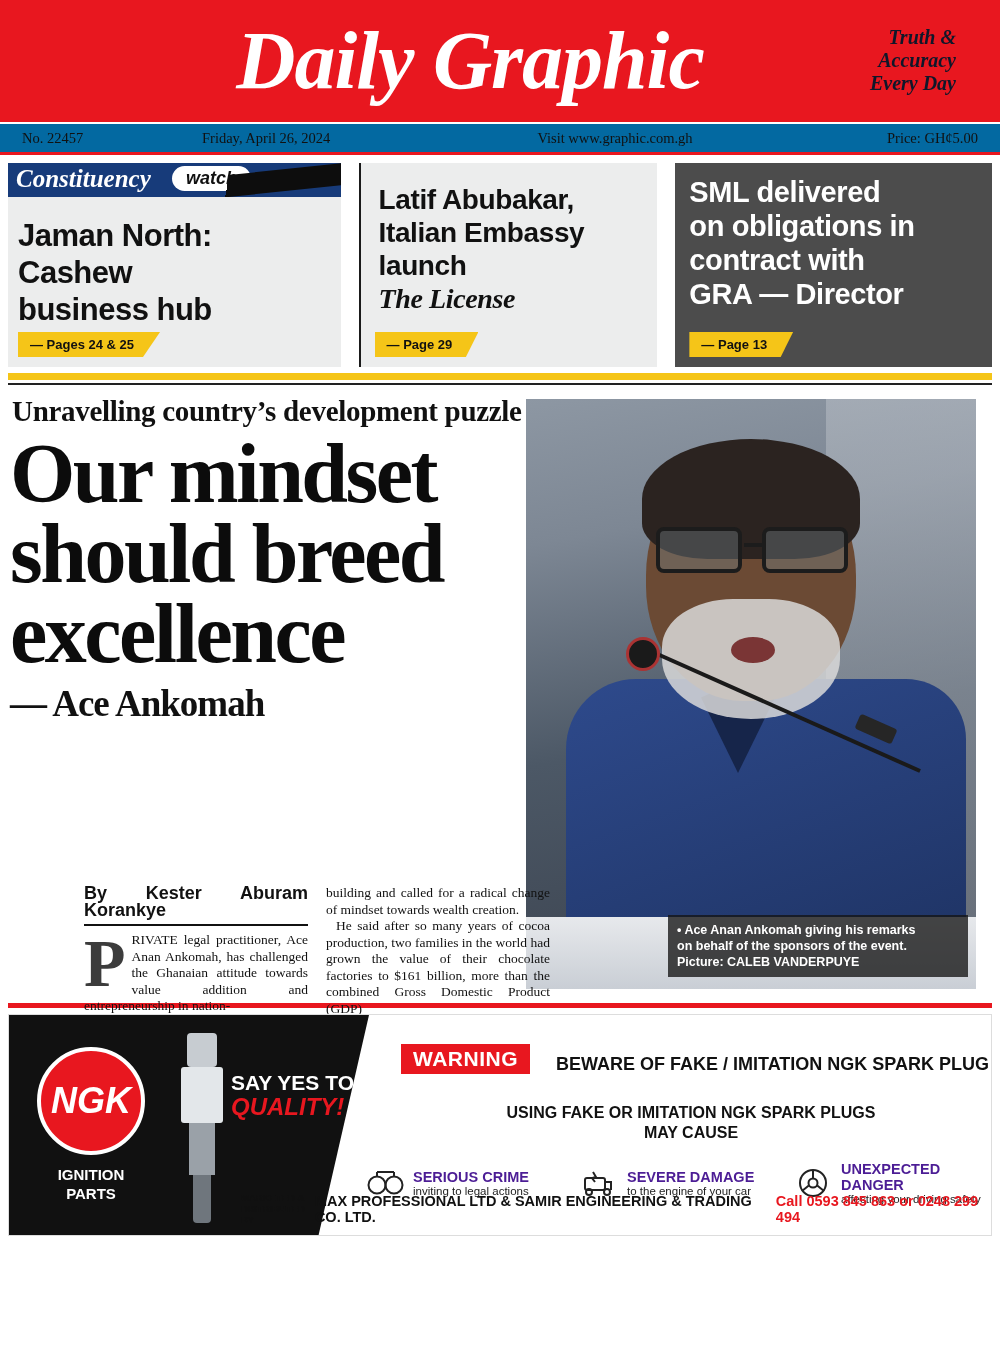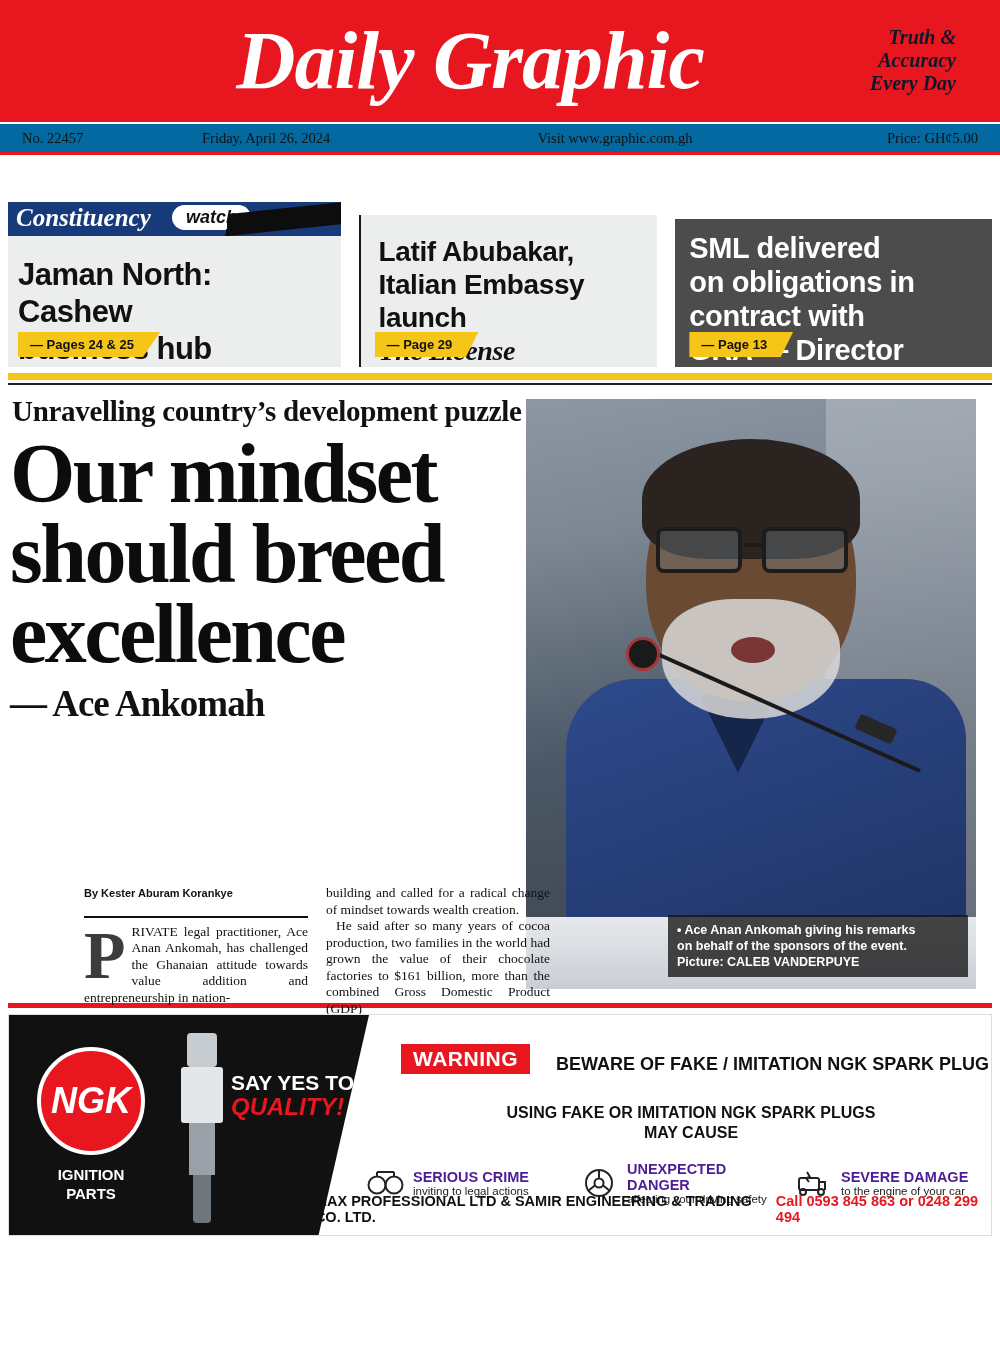--- a/index.html
+++ b/index.html
@@ -56,21 +56,20 @@
   .infobar .visit { flex: 1; text-align: center; padding-right: 40px;}
   .infobar .price { width: 170px; text-align: right; }
   .red-rule { height: 3px; background: #e8171f; }
 
   
   .teasers {
     display: flex;
     gap: 4px;
     padding: 8px 8px 0 8px;
     height: 212px;
-    align-items: flex-end;
   }
   .teaser {
     position: relative;
   }
   .teaser-a { width: 334px; background: #eceded; }
   .teaser-b { width: 300px; background: #eceded; margin-left: 14px; border-left: 2px solid #1a1a1a; padding-left: 14px;}
   .teaser-c { width: 318px; background: #4c4c4c; margin-left: 14px; }
 
   .const-bar {
     background: #173b7a;
@@ -304,23 +303,23 @@
     width: 224px;
     font-family: "Liberation Serif", serif;
     font-size: 13.5px;
     line-height: 16.5px;
     color: #111;
     text-align: justify;
   }
   .byline {
     font-family: "Liberation Sans", sans-serif;
     font-weight: bold;
-    font-size: 11px;
-    color: #111;
-    margin-bottom: 14px;
+    font-size: 18px;
+    color: #111;
+    margin-bottom: 6px;
   }
   .col1-rule { border-top: 2px solid #111; margin-bottom: 6px; }
   .dropcap {
     float: left;
     font-family: "Liberation Serif", serif;
     font-size: 68px;
     line-height: 54px;
     font-weight: bold;
     padding: 4px 6px 0 0;
     color: #3c3c3c;
@@ -561,52 +560,52 @@
         <svg width="38" height="26" viewBox="0 0 38 26">
             <circle cx="11" cy="15" r="8.5" fill="none" stroke="#222" stroke-width="2"></circle>
             <circle cx="28" cy="15" r="8.5" fill="none" stroke="#222" stroke-width="2"></circle>
             <path d="M11 6.5 V2 M28 6.5 V2" stroke="#222" stroke-width="2"></path>
             <path d="M11 2 H28" stroke="#222" stroke-width="2"></path>
           </svg>
       </div>
       <div>
         <div class="t1">SERIOUS CRIME</div>
         <div class="t2">inviting to legal actions</div>
-      </div>
-    </div>
-
-    <div class="ad-icon-item">
-      <div class="ad-icon">
-        <svg width="30" height="30" viewBox="0 0 30 30">
-            <circle cx="15" cy="15" r="13" fill="none" stroke="#222" stroke-width="2"></circle>
-            <circle cx="15" cy="15" r="4.5" fill="none" stroke="#222" stroke-width="2"></circle>
-            <path d="M15 10.5V2 M10.8 17.5 L4 23 M19.2 17.5 L26 23" stroke="#222" stroke-width="2"></path>
-          </svg>
-      </div>
-      <div>
-        <div class="t1">UNEXPECTED DANGER</div>
-        <div class="t2">affecting your driving safety</div>
       </div>
     </div>
 
     <div class="ad-icon-item">
       <div class="ad-icon">
         <svg width="40" height="26" viewBox="0 0 40 26">
             <rect x="6" y="8" width="20" height="12" rx="2" fill="none" stroke="#222" stroke-width="2"></rect>
             <path d="M26 12h6v8" fill="none" stroke="#222" stroke-width="2"></path>
             <circle cx="10" cy="22" r="3" fill="none" stroke="#222" stroke-width="2"></circle>
             <circle cx="28" cy="22" r="3" fill="none" stroke="#222" stroke-width="2"></circle>
             <path d="M14 2l3 5-4 1 3 4" fill="none" stroke="#222" stroke-width="2"></path>
           </svg>
       </div>
       <div>
         <div class="t1">SEVERE DAMAGE</div>
         <div class="t2">to the engine of your car</div>
       </div>
     </div>
+
+    <div class="ad-icon-item">
+      <div class="ad-icon">
+        <svg width="30" height="30" viewBox="0 0 30 30">
+            <circle cx="15" cy="15" r="13" fill="none" stroke="#222" stroke-width="2"></circle>
+            <circle cx="15" cy="15" r="4.5" fill="none" stroke="#222" stroke-width="2"></circle>
+            <path d="M15 10.5V2 M10.8 17.5 L4 23 M19.2 17.5 L26 23" stroke="#222" stroke-width="2"></path>
+          </svg>
+      </div>
+      <div>
+        <div class="t1">UNEXPECTED DANGER</div>
+        <div class="t2">affecting your driving safety</div>
+      </div>
+    </div>
   </div>
 
   <div class="ad-bottom">
     <div class="mk">
       <div>MARKETED &amp;</div>
       <div>DISTRIBUTED BY</div>
     </div>
     <div class="dist">MAX PROFESSIONAL LTD &amp; SAMIR ENGINEERING &amp; TRADING CO. LTD.</div>
     <div class="callno">Call  0593 845 863 or 0248 299 494</div>
   </div>

